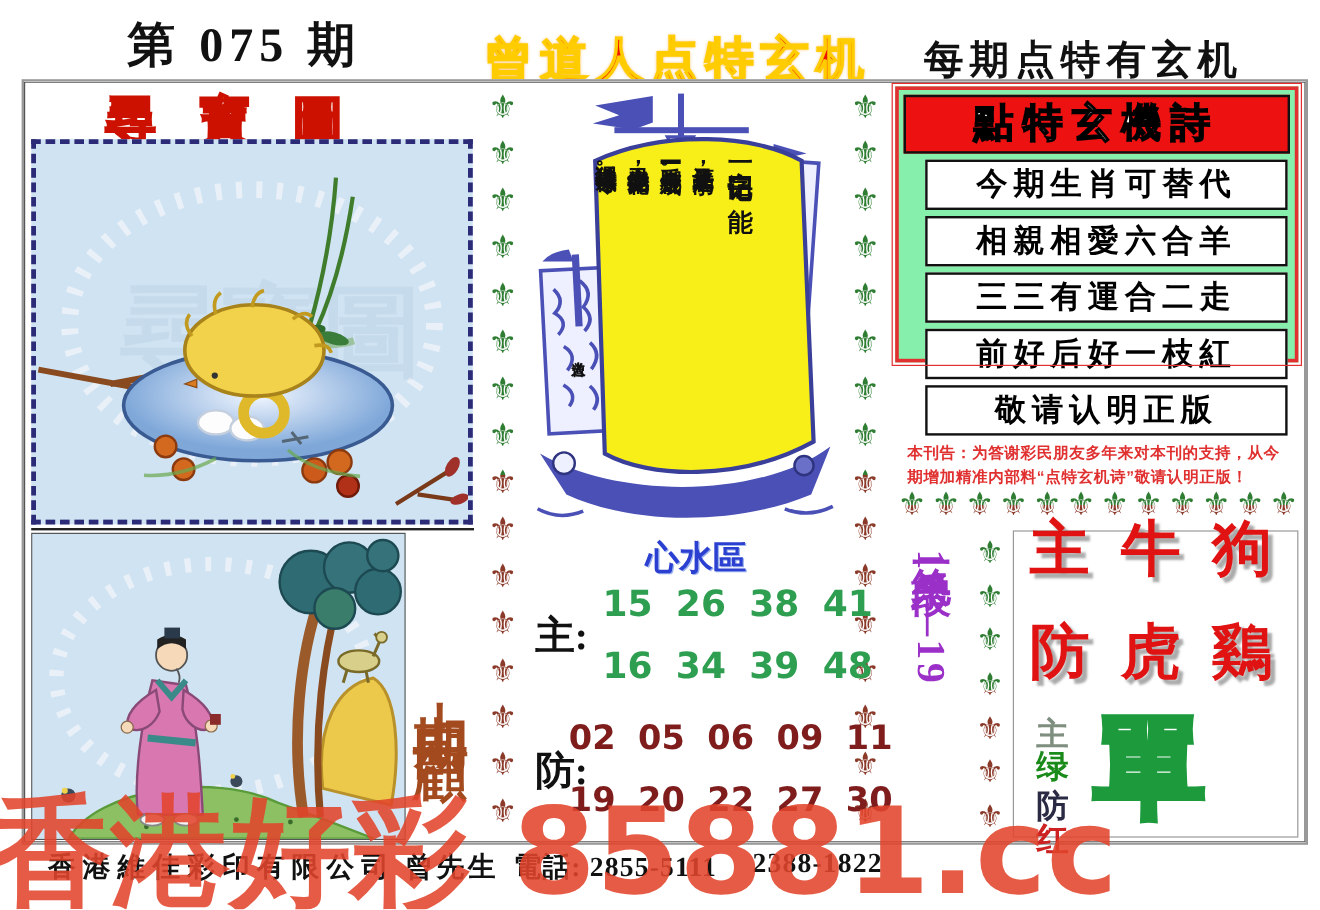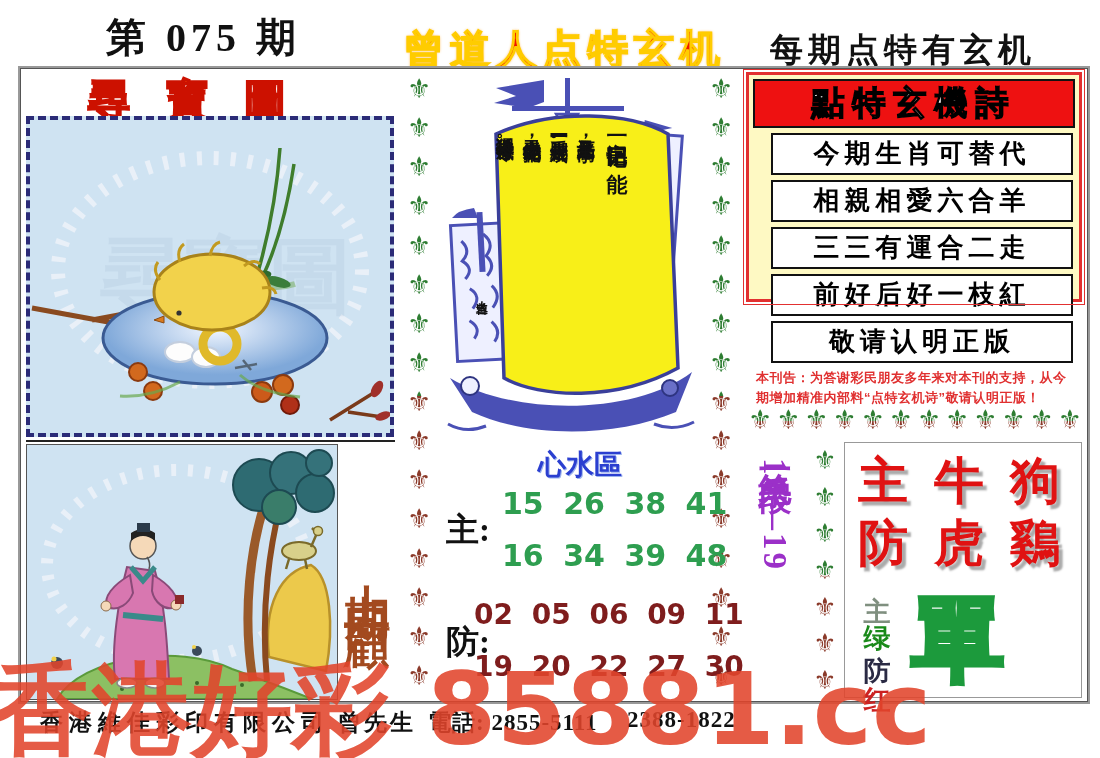--- a/index.html
+++ b/index.html
@@ -62,40 +62,40 @@
   .num{font-size:30px;font-weight:700;word-spacing:9px;font-family:"DejaVu Sans",sans-serif;}
   .num-main{color:#2e9e50;}
   .num-guard{color:#7f1d1d;}
   .mrow1{left:502px;top:486px;}
   .mrow2{left:502px;top:538px;}
   .grow1{left:474px;top:598px;font-size:28px;}
   .grow2{left:474px;top:650px;font-size:28px;}
 
   
   .mystic{left:746px;top:72px;width:336px;height:230px;border:3px solid #e23030;
-         outline:1px solid #e23030;outline-offset:2px;background:#fef9c3;box-sizing:border-box;}
+         outline:1px solid #e23030;outline-offset:2px;background:#86efac;box-sizing:border-box;}
   .mp-header{margin:4px 4px 5px 4px;height:45px;background:#ee1111;border:2px solid #111;
          color:#fff;font-size:33px;font-weight:900;text-align:center;line-height:45px;
          letter-spacing:8px;font-family:"Liberation Serif","DejaVu Serif",serif;
          -webkit-text-stroke:1.3px #000;}
   .mp-row{margin:0 6px 5px 22px;height:38px;border:2px solid #111;background:#fff;
          font-size:26px;font-weight:700;text-align:center;line-height:38px;
          letter-spacing:5px;color:#000;font-family:"Liberation Serif","DejaVu Serif",serif;}
   .mp-notice{margin:1px 7px;color:#e03030;font-size:13px;font-weight:700;line-height:1.55;
          letter-spacing:0.5px;}
 
   
   .kill{left:752px;top:446px;height:252px;writing-mode:vertical-rl;text-orientation:mixed;
          font-size:33px;font-weight:700;color:#9b30c8;letter-spacing:3px;
          font-family:"Liberation Serif","DejaVu Serif",serif;}
   .zf-box{left:844px;top:442px;width:238px;height:256px;border:1px solid #999;background:#fff;box-sizing:border-box;}
   .zodiac{font-size:50px;font-weight:900;color:#e01212;letter-spacing:26px;
          font-family:"Liberation Serif","DejaVu Serif",serif;
          text-shadow:4px 4px 2px #aaa;white-space:nowrap;}
-  .z1{left:858px;top:448px;}
+  .z1{left:858px;top:424px;}
   .z2{left:858px;top:510px;}
   .color-tip{left:862px;top:574px;writing-mode:vertical-rl;text-orientation:upright;
          font-size:27px;font-weight:700;line-height:30px;
          font-family:"Liberation Serif","DejaVu Serif",serif;}
   .ct1{color:#7f8f7f;} .ct2{color:#1a8a1a;} .ct3{color:#2a2a44;} .ct4{color:#cc2222;}
   .dan{left:912px;top:578px;font-size:92px;font-weight:900;color:#1c9a3c;
          font-family:"Liberation Serif","DejaVu Serif",serif;}
   @supports (-webkit-text-stroke: 2px green){
     .dan{-webkit-text-stroke:5px #1c9a3c;color:#fff;}
   }

